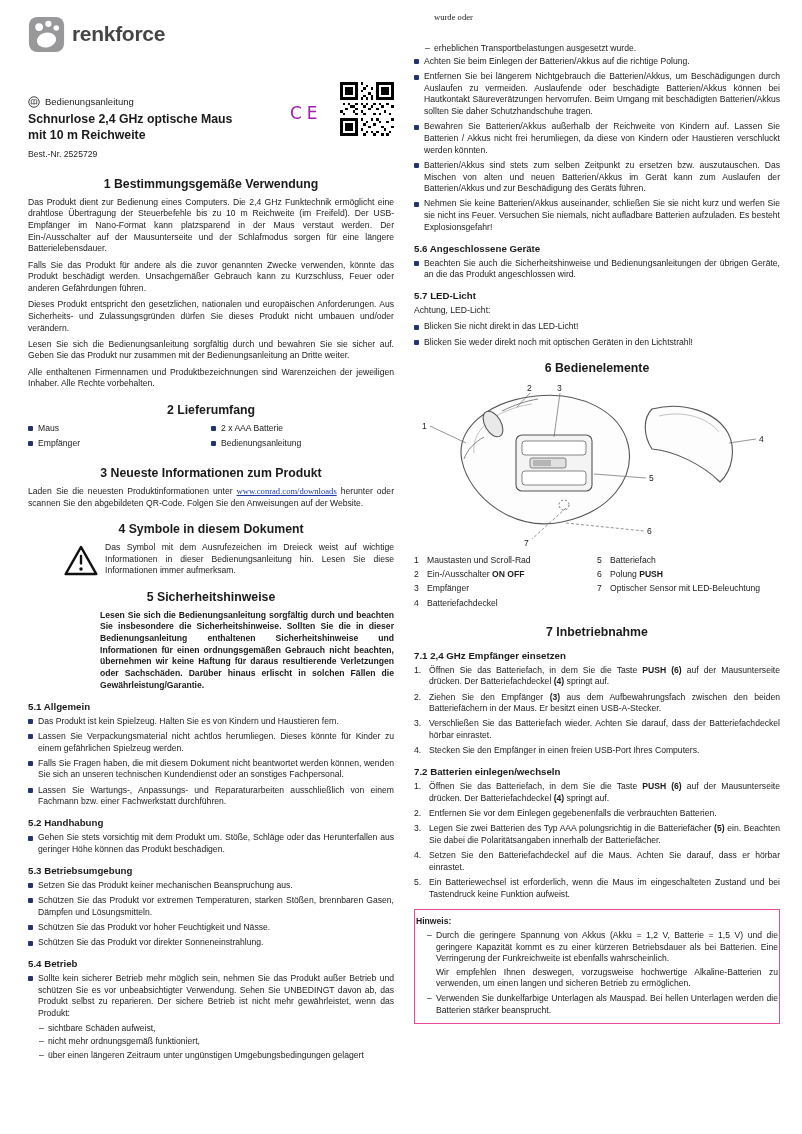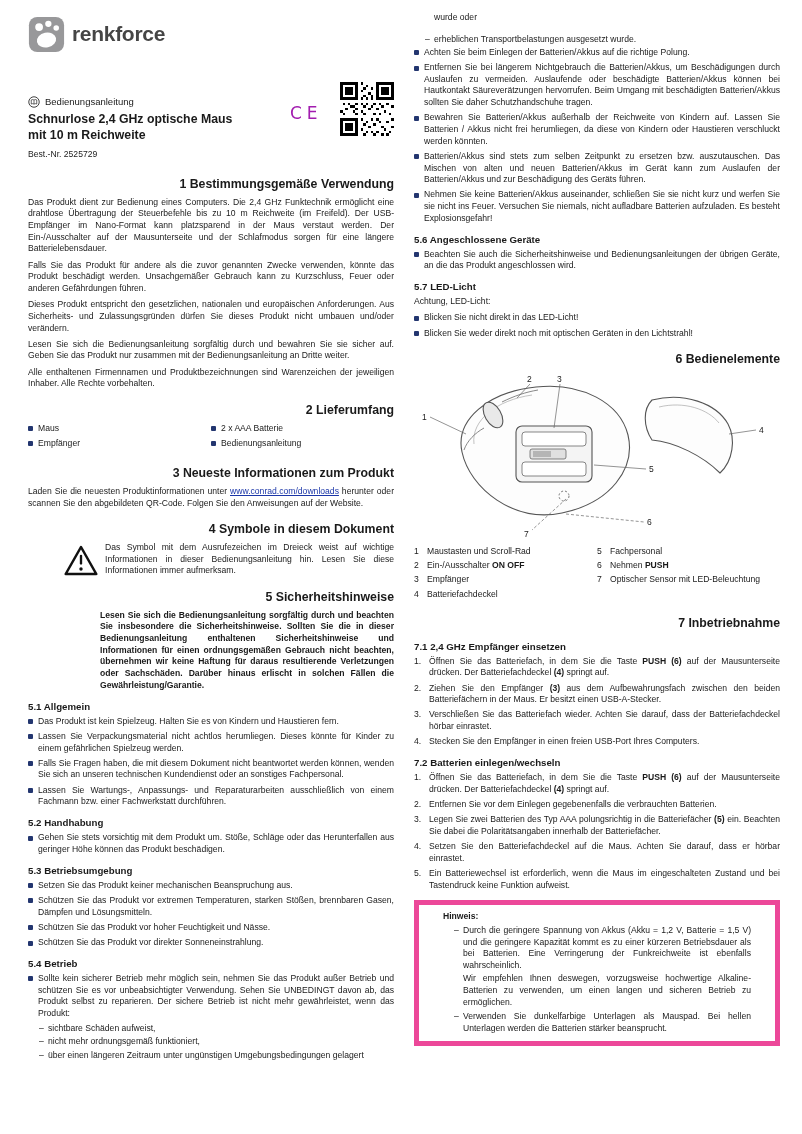--- a/index.html
+++ b/index.html
@@ -1,25 +1,25 @@
 <!DOCTYPE html>
 <html lang="de" style="--bullet: #23366f; --link: #1b36a8;"><head>
 <meta charset="utf-8">
 <style>
   * { margin:0; padding:0; box-sizing:border-box; }
   body { margin:0; background:#ffffff; font-family:"Liberation Sans", sans-serif; }
   .page { position:relative; width:802px; height:1134px; background:#ffffff; color:#1a1a1a; overflow:hidden; }
   .col { position:absolute; top:12px; width:366px; font-size:8.6px; line-height:1.36; text-align:justify; hyphens:auto; }
   .col.left  { left:28px; }
   .col.right { left:414px; }
-  h2 { font-size:12.3px; font-weight:bold; margin:12px 0 4px; text-align:right; }
+  h2 { font-size:12.3px; font-weight:bold; margin:12px 0 4px; text-align:center; }
   h3 { font-size:9.7px;  font-weight:bold; margin:8px 0 3px;  text-align:left; }
   .p { margin:0 0 4.5px; }
   .seg-b { font-weight:bold; }
-  .link { text-decoration:underline; color:var(--link,#1b36a8); cursor:pointer; }
+  .link { text-decoration:underline; color:var(--link,#1b36a8); cursor:pointer;font-family:Liberation Serif, serif; }
 
   
   .header { position:relative; height:152px; }
   .logo-row { position:absolute; left:0; top:4px; display:flex; align-items:center; gap:7px; }
   .logo-icon { width:37px; height:37px; }
   .logo-text { font-size:21px; font-weight:bold; color:#454545; letter-spacing:-0.3px; }
   .doctype { position:absolute; left:0; top:84px; display:flex; align-items:center; gap:5px; font-size:9.5px; }
   .doc-icon { width:12px; height:12px; }
   .title { position:absolute; left:0; top:100px; font-size:12.3px; font-weight:bold; line-height:1.3; text-align:left; }
   .ordernr { position:absolute; left:0; top:137px; font-size:8.6px; }
@@ -28,41 +28,41 @@
 
   
   .bullet { display:flex; gap:5px; margin:0 0 3.5px; }
   .bicon { flex:0 0 5px; width:5px; height:5px; margin-top:3.5px; background:var(--bullet,#23366f); border-radius:1px; }
   .btext { flex:1; }
   .cols2 { display:flex; }
   .cols2 > div { width:50%; padding-right:6px; }
   .dash { display:flex; padding-left:11px; margin:0 0 1.5px; }
   .dm { flex:0 0 9px; }
   .dt { flex:1; }
-  .cont { padding-left:20px; margin-bottom:10px; }
+  .cont { padding-left:20px; margin-bottom:19px;font-family:Liberation Serif, serif; }
   .ni { display:flex; margin:0 0 3.5px; }
   .nn { flex:0 0 15px; }
   .nt { flex:1; }
 
   
   .iconrow { display:flex; padding-left:35px; gap:6px; margin:2px 0 5px; }
   .tri { flex:0 0 36px; width:36px; height:33px; margin-top:2px; }
   .iconrow .itext { flex:1; }
   .s5intro { font-weight:bold; padding-left:72px; margin:2px 0 5px; }
 
   
   .diagram { display:block; margin:4px 0 4px; }
   .legend { display:flex; margin-bottom:2px; }
   .legend > div { width:50%; }
   .leg-item { display:flex; margin-bottom:2.5px; text-align:left; }
   .ln { flex:0 0 13px; }
   .lt { flex:1; }
 
   
-  .note { border:5px solid #ec4899; padding:6px 24px 5px; margin-top:9px; }
+  .note { border:1px solid #ec4899; padding:6px 1px 5px; margin-top:9px; }
   .note-label { font-weight:bold; margin-bottom:2px; text-align:left; }
   .note-cont { padding-left:20px; margin:0 0 3px; }
 </style>
 </head>
 <body>
 
 <div class="page">
 
   <div class="col left">
 
@@ -378,25 +378,25 @@
             <span class="lt"><span>Empfänger</span></span>
           </div>
         <div class="leg-item">
             <span class="ln">4</span>
             <span class="lt"><span>Batteriefachdeckel</span></span>
           </div>
       </div>
       <div>
         <div class="leg-item">
             <span class="ln">5</span>
-            <span class="lt"><span>Fachpersonal</span></span>
+            <span class="lt"><span>Batteriefach</span></span>
           </div>
         <div class="leg-item">
             <span class="ln">6</span>
-            <span class="lt"><span>Nehmen </span><span class="seg-b">PUSH</span></span>
+            <span class="lt"><span>Polung </span><span class="seg-b">PUSH</span></span>
           </div>
         <div class="leg-item">
             <span class="ln">7</span>
             <span class="lt"><span>Optischer Sensor mit LED-Beleuchtung</span></span>
           </div>
       </div>
     </div>
 
     <h2>7 Inbetriebnahme</h2>
 

